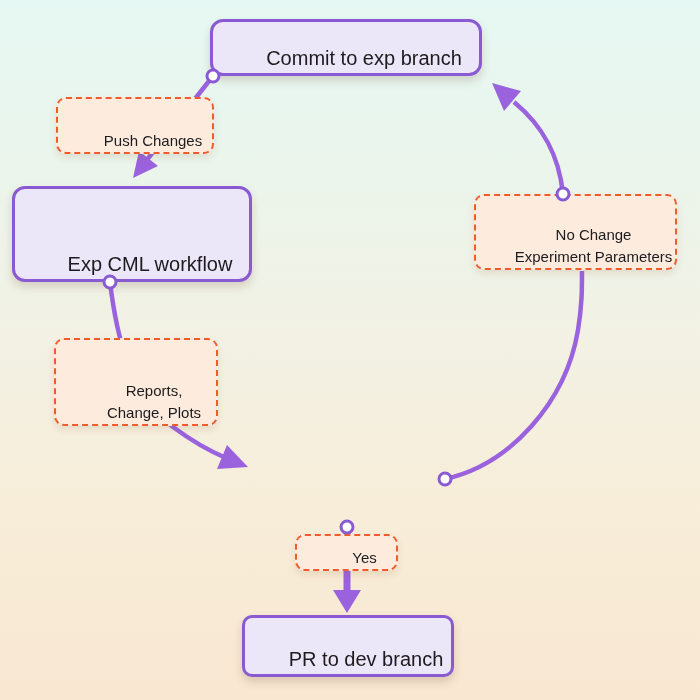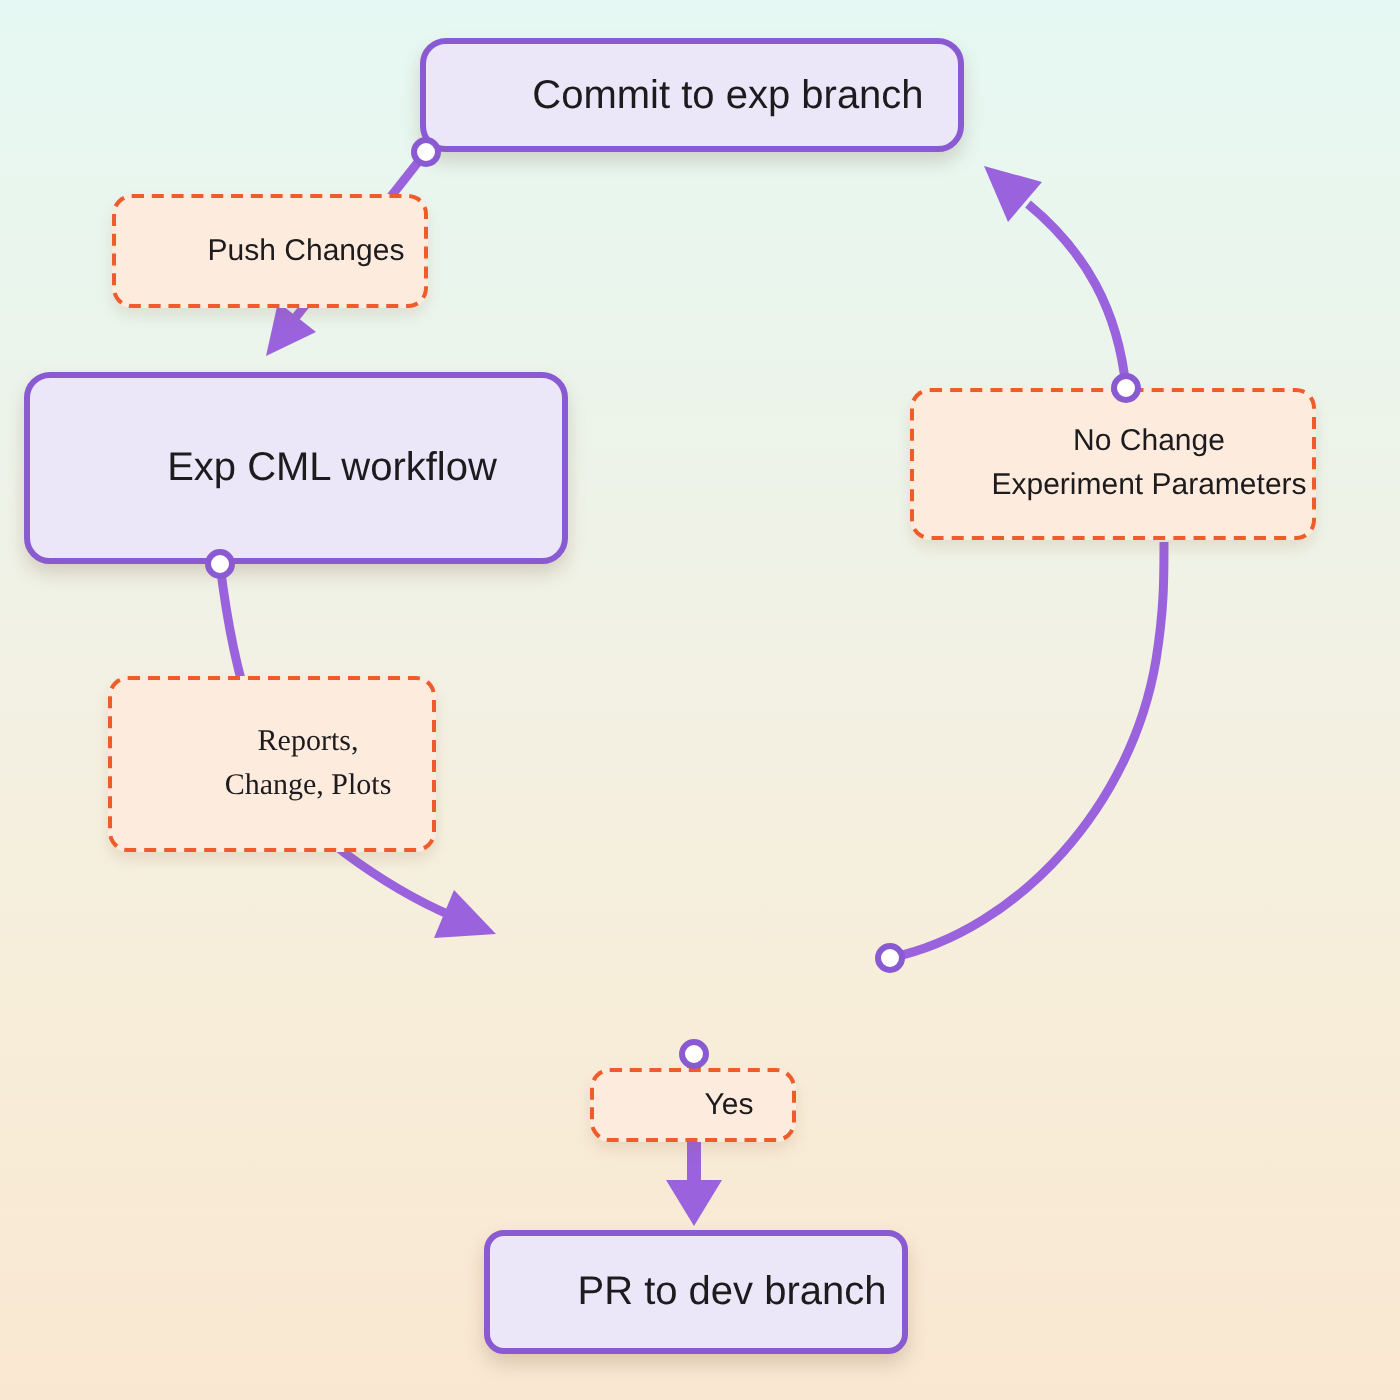--- a/index.html
+++ b/index.html
@@ -9,21 +9,21 @@
   }
   html,body{margin:0;padding:0;}
   body{font-family:"Liberation Sans", sans-serif; color:var(--text);}
   .stage{
     position:relative; width:700px; height:700px; overflow:hidden;
     background:linear-gradient(180deg, var(--bg-top) 0%, var(--bg-mid1) 22%,
       var(--bg-mid2) 48%, var(--bg-mid3) 70%, var(--bg-bottom) 100%);
   }
   svg.connectors{position:absolute; left:0; top:0; z-index:1; pointer-events:none;}
   .node{
-    position:absolute; z-index:2; display:flex; align-items:center; justify-content:center;
+    position:absolute; z-index:2; display:flex; align-items:flex-end; justify-content:center;
     text-align:center; box-sizing:border-box;padding-left:36px;
   }
   .node-solid{
     background:var(--purple-fill);
     border:3.5px solid var(--purple);
     border-radius:13px;
     box-shadow:0 5px 9px rgba(120,85,60,0.22);
     font-size:20px; line-height:30px;
   }
   .node-dashed{
@@ -34,26 +34,26 @@
     font-size:15px; line-height:22px;
   }
   .dot{
     position:absolute; z-index:3; width:15px; height:15px; box-sizing:border-box;
     background:#ffffff; border:3.5px solid var(--purple); border-radius:50%;
     transform:translate(-50%,-50%);
   }
   
   #n-commit  {left:210px; top:19px;  width:272px; height:57px;}
   #n-push    {left:56px;  top:97px;  width:158px; height:57px;}
-  #n-exp     {left:12px;  top:186px; width:272px; height:96px;}
-  #n-reports {left:54px;  top:338px; width:164px; height:88px;font-family:Liberation Serif, serif;}
+  #n-exp     {left:12px;  top:186px; width:240px; height:96px;}
+  #n-reports {left:54px;  top:338px; width:164px; height:88px;}
   #n-check   {left:252px; top:413px; width:193px; height:114px;}
   #n-yes     {left:295px; top:534px; width:103px; height:37px;}
   #n-pr      {left:242px; top:615px; width:212px; height:62px;border-radius:10px;}
-  #n-nochange{left:455px; top:194px; width:203px; height:76px;}
+  #n-nochange{left:474px; top:194px; width:203px; height:76px;}
 </style>
 </head>
 <body>
 
 <div class="stage">
 
   <svg class="connectors" width="700" height="700" viewBox="0 0 700 700">
 
     <path d="M213,76 L146,161" fill="none" style="stroke:var(--arrow)" stroke-width="4.5"></path>
     <polygon points="133,178 158,166 139,151" style="fill:var(--arrow)"></polygon>

